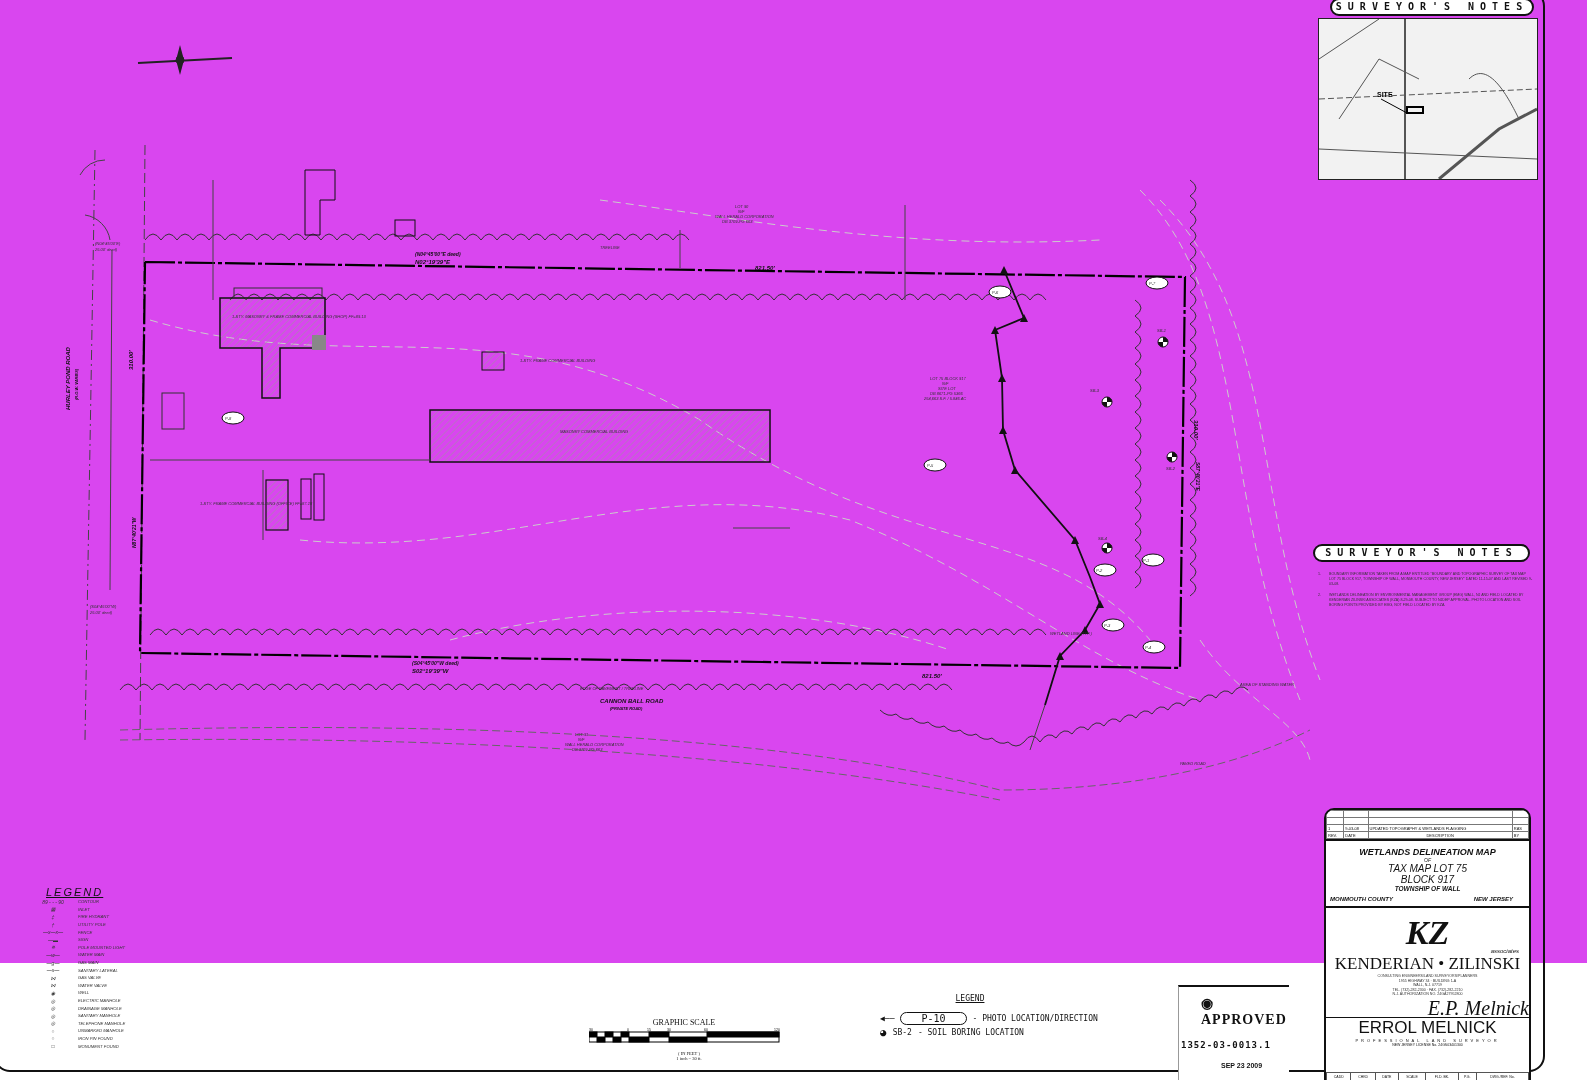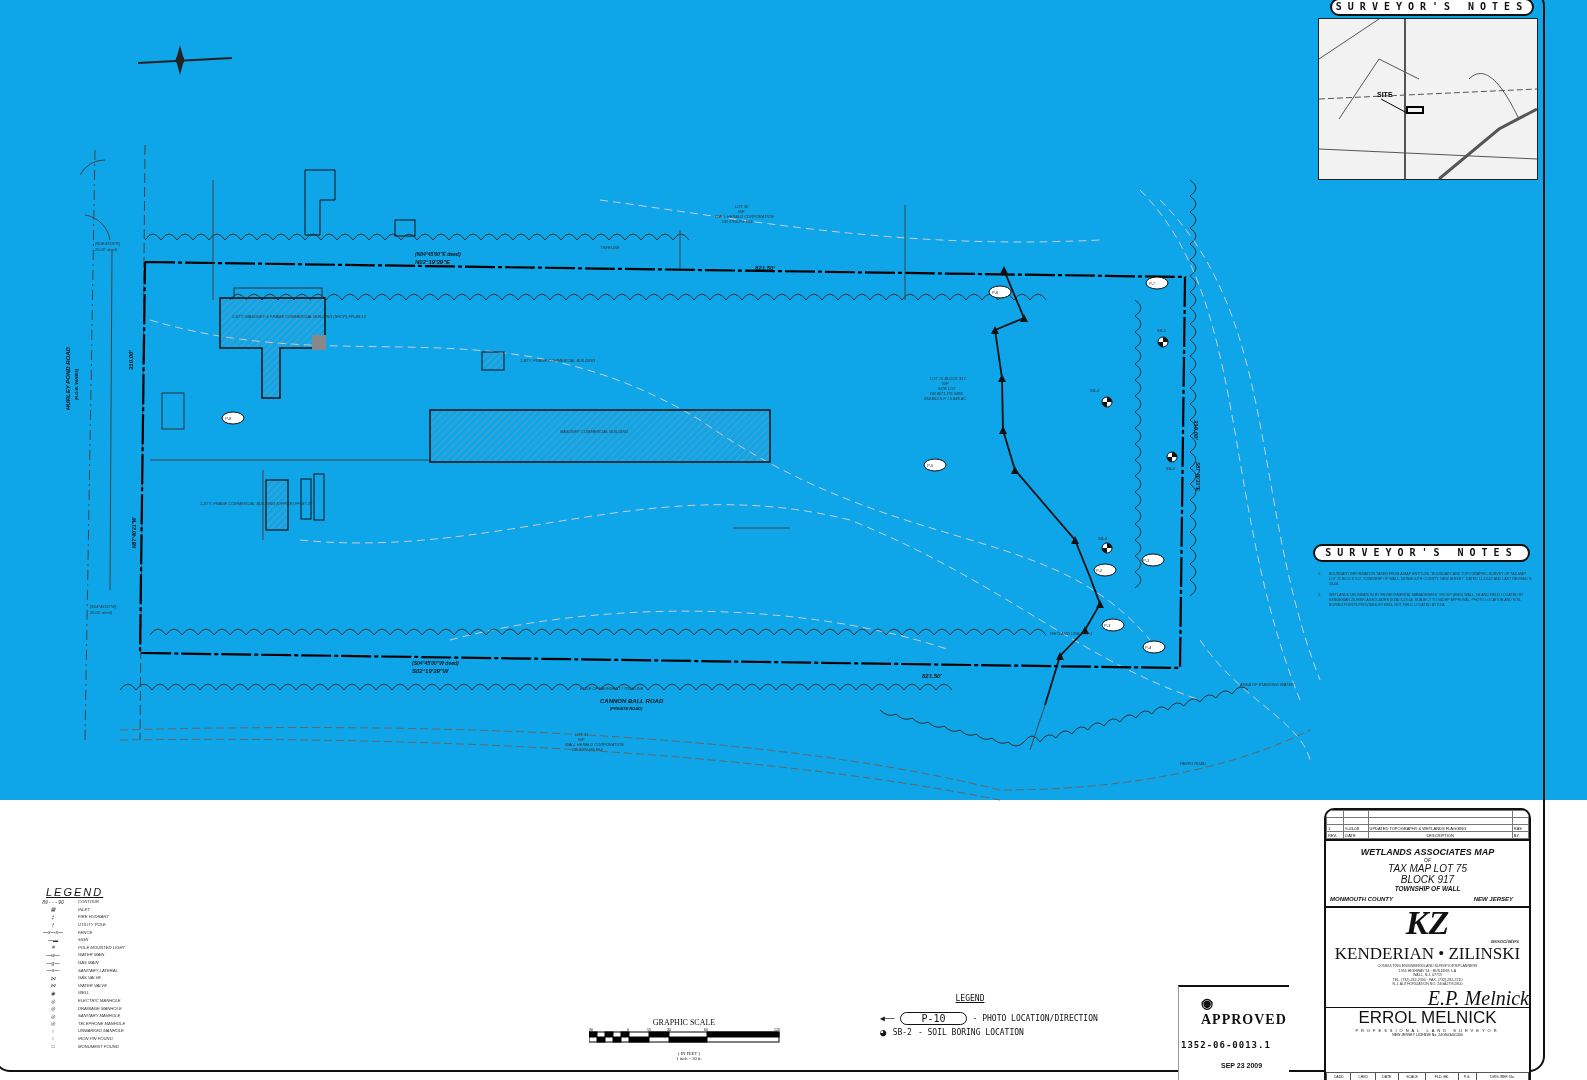--- a/index.html
+++ b/index.html
@@ -1,17 +1,17 @@
 <!DOCTYPE html>
 <html><head>
 <meta charset="utf-8">
 <style>
   html, body { margin:0; padding:0; background:#fff; }
   body { width:1587px; height:1080px; position:relative; overflow:hidden; font-family:"Liberation Sans", sans-serif; color:#111; }
-  .sheet { position:absolute; left:0; top:0; width:1587px; height:800px; background:#0ea5e9; }
+  .sheet { position:absolute; left:0; top:0; width:1587px; height:963px; background:#d946ef; }
   .frame { position:absolute; left:-6px; top:-10px; width:1547px; height:1078px; border:2px solid #111; border-radius:16px; }
   svg.plan { position:absolute; left:0; top:0; }
   .tiny { font-family:"Liberation Sans", sans-serif; font-size:4px; fill:#333; font-style:italic; }
   .lbl { font-family:"Liberation Sans", sans-serif; font-style:italic; font-weight:bold; fill:#111; }
   .pill-title { position:absolute; border:2px solid #111; border-radius:14px; text-align:center; font-family:"DejaVu Sans Mono", monospace; font-weight:bold; letter-spacing:6px; font-size:10px; background:#fff; }
   .notes { position:absolute; left:1318px; top:572px; width:215px; font-size:3.6px; line-height:5px; color:#333; font-family:"Liberation Sans", sans-serif; }
   .notes .n { display:flex; gap:8px; margin-bottom:6px; }
   .legend-left { position:absolute; left:28px; top:886px; width:180px; }
   .legend-left .title { font-style:italic; font-size:11px; letter-spacing:2px; margin-left:18px; text-decoration:underline; }
   .legend-left .row { display:flex; align-items:center; height:7.6px; font-size:4.2px; font-style:italic; color:#333; }
@@ -27,21 +27,21 @@
   .title-block { position:absolute; left:1324px; top:808px; width:203px; height:272px; border:2px solid #111; border-radius:10px 10px 0 0; background:#fff; overflow:hidden; }
   .rev-table { width:100%; border-collapse:collapse; font-size:4px; }
   .rev-table td { border:1px solid #777; height:6px; padding:0 1px; }
   .tb-title { text-align:center; font-style:italic; border-top:2px solid #111; border-bottom:2px solid #111; padding:6px 0 4px; }
   .tb-title .l1 { font-size:9px; font-weight:bold; }
   .tb-title .l2 { font-size:5px; }
   .tb-title .l3 { font-size:10px; }
   .tb-title .l4 { font-size:10px; }
   .tb-title .l5 { font-size:6.5px; font-weight:bold; }
   .tb-title .l6 { display:flex; justify-content:space-between; font-size:6px; padding:4px 16px 0 4px; font-weight:bold; }
-  .firm { text-align:center; padding-top:0; }
+  .firm { text-align:center; padding-top:10px; }
   .firm .logo { font-family:"Liberation Serif", serif; font-size:34px; font-weight:bold; font-style:italic; line-height:30px; }
   .firm .assoc { font-size:6px; text-align:right; padding-right:10px; font-style:italic; }
   .firm .name { font-family:"Liberation Serif", serif; font-size:17px; letter-spacing:0px; }
   .firm .addr { font-size:3.6px; color:#333; line-height:4.5px; }
   .firm .sig { font-family:"Liberation Serif", serif; font-style:italic; font-size:20px; text-align:right; padding-left:10px; height:20px; }
   .firm .surveyor { font-size:17px; letter-spacing:0px; font-family:"Liberation Sans", sans-serif; border-top:1px solid #111; }
   .firm .prof { font-size:4px; letter-spacing:3px; }
   .firm .lic { font-size:3.5px; }
   .bot-table { position:absolute; bottom:0; left:0; width:100%; border-collapse:collapse; font-size:3.5px; }
   .bot-table td { border:1px solid #555; height:6px; text-align:center; }
@@ -391,21 +391,21 @@
     </div>
     <div class="row">
       <span style="font-size:11px;">◕</span>
       <span>SB-2</span>
       <span>- SOIL BORING LOCATION</span>
     </div>
   </div>
 
   <div class="stamp">
     <div class="ap"><span>◉</span> <span>APPROVED</span></div>
-    <div class="num">1352-06-0013.1</div>
+    <div class="num">1352-03-0013.1</div>
     <div class="date">SEP 23 2009</div>
   </div>
 
   <div class="title-block">
     <table class="rev-table">
       <tbody>
           <tr>
             <td style="height:4px"></td>
             <td></td>
             <td></td>
@@ -425,21 +425,21 @@
       </tr>
       <tr>
         <td>REV.</td>
         <td>DATE</td>
         <td style="text-align:center">DESCRIPTION</td>
         <td>BY</td>
       </tr>
     </tbody>
       </table>
     <div class="tb-title">
-      <div class="l1">WETLANDS ASSOCIATES MAP</div>
+      <div class="l1">WETLANDS DELINEATION MAP</div>
       <div class="l2">OF</div>
       <div class="l3">TAX MAP LOT 75</div>
       <div class="l4">BLOCK 917</div>
       <div class="l5">TOWNSHIP OF WALL</div>
       <div class="l6">
           <span>MONMOUTH COUNTY</span>
           <span>NEW JERSEY</span>
         </div>
     </div>
     <div class="firm">

